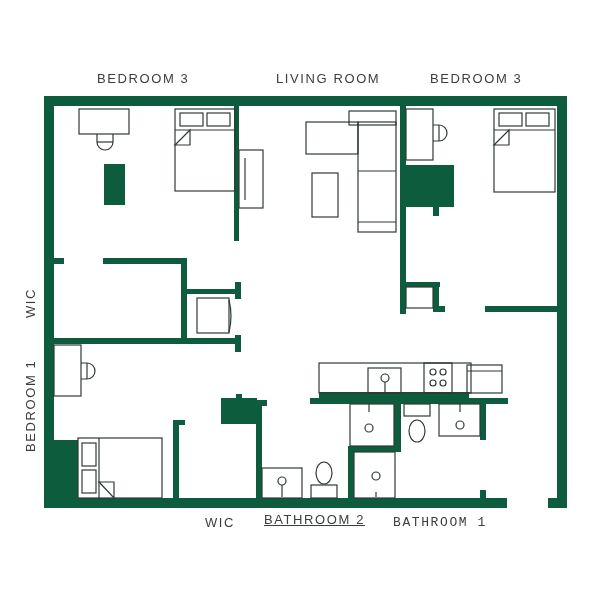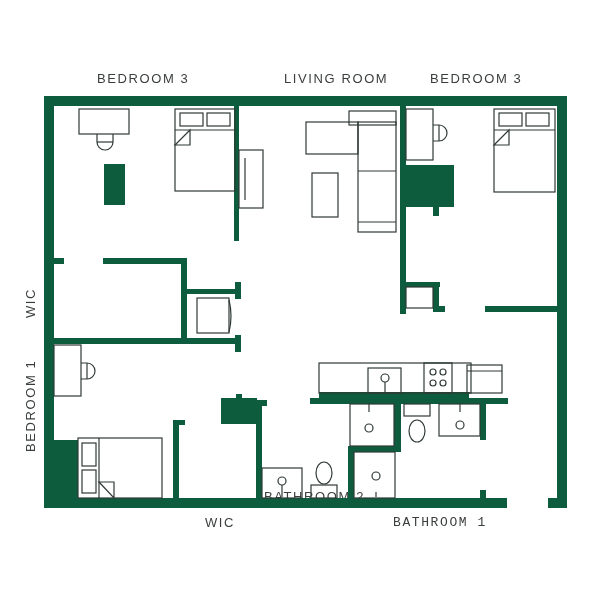--- a/index.html
+++ b/index.html
@@ -5,26 +5,26 @@
   html, body { margin: 0; padding: 0; background: #ffffff; }
   body { width: 600px; height: 600px; position: relative; overflow: hidden; font-family: "Liberation Sans", "DejaVu Sans", sans-serif; }
   .label { position: absolute; font-size: 13px; letter-spacing: 1.6px; color: #3a3f3c; white-space: nowrap; }
   .vlabel { transform: rotate(-90deg); transform-origin: left top; }
   svg { position: absolute; left: 0; top: 0; }
 </style>
 </head>
 <body>
 
 <div class="label" style="left:97px; top:71px;">BEDROOM 3</div>
-<div class="label" style="left:284px; top:71px;">LIVING ROOM</div>
+<div class="label" style="left:276px; top:71px;">LIVING ROOM</div>
 <div class="label" style="left:430px; top:71px;">BEDROOM 3</div>
 <div class="label vlabel" style="left:23px; top:318px;">WIC</div>
 <div class="label vlabel" style="left:23px; top:452px;">BEDROOM 1</div>
 <div class="label" style="left:205px; top:515px;">WIC</div>
-<div class="label" style="left:264px; top:489px;">BATHROOM 2</div>
+<div class="label" style="left:264px; top:512px;text-decoration:underline;">BATHROOM 2</div>
 <div class="label" style="left:393px; top:515px;font-family:Liberation Mono, monospace;">BATHROOM 1</div>
 
 <svg width="600" height="600" viewBox="0 0 600 600">
 
   <g fill="#0d5c3d">
 
     <rect x="44" y="96" width="523" height="10"></rect>
 
     <rect x="44" y="96" width="10" height="412"></rect>
 

